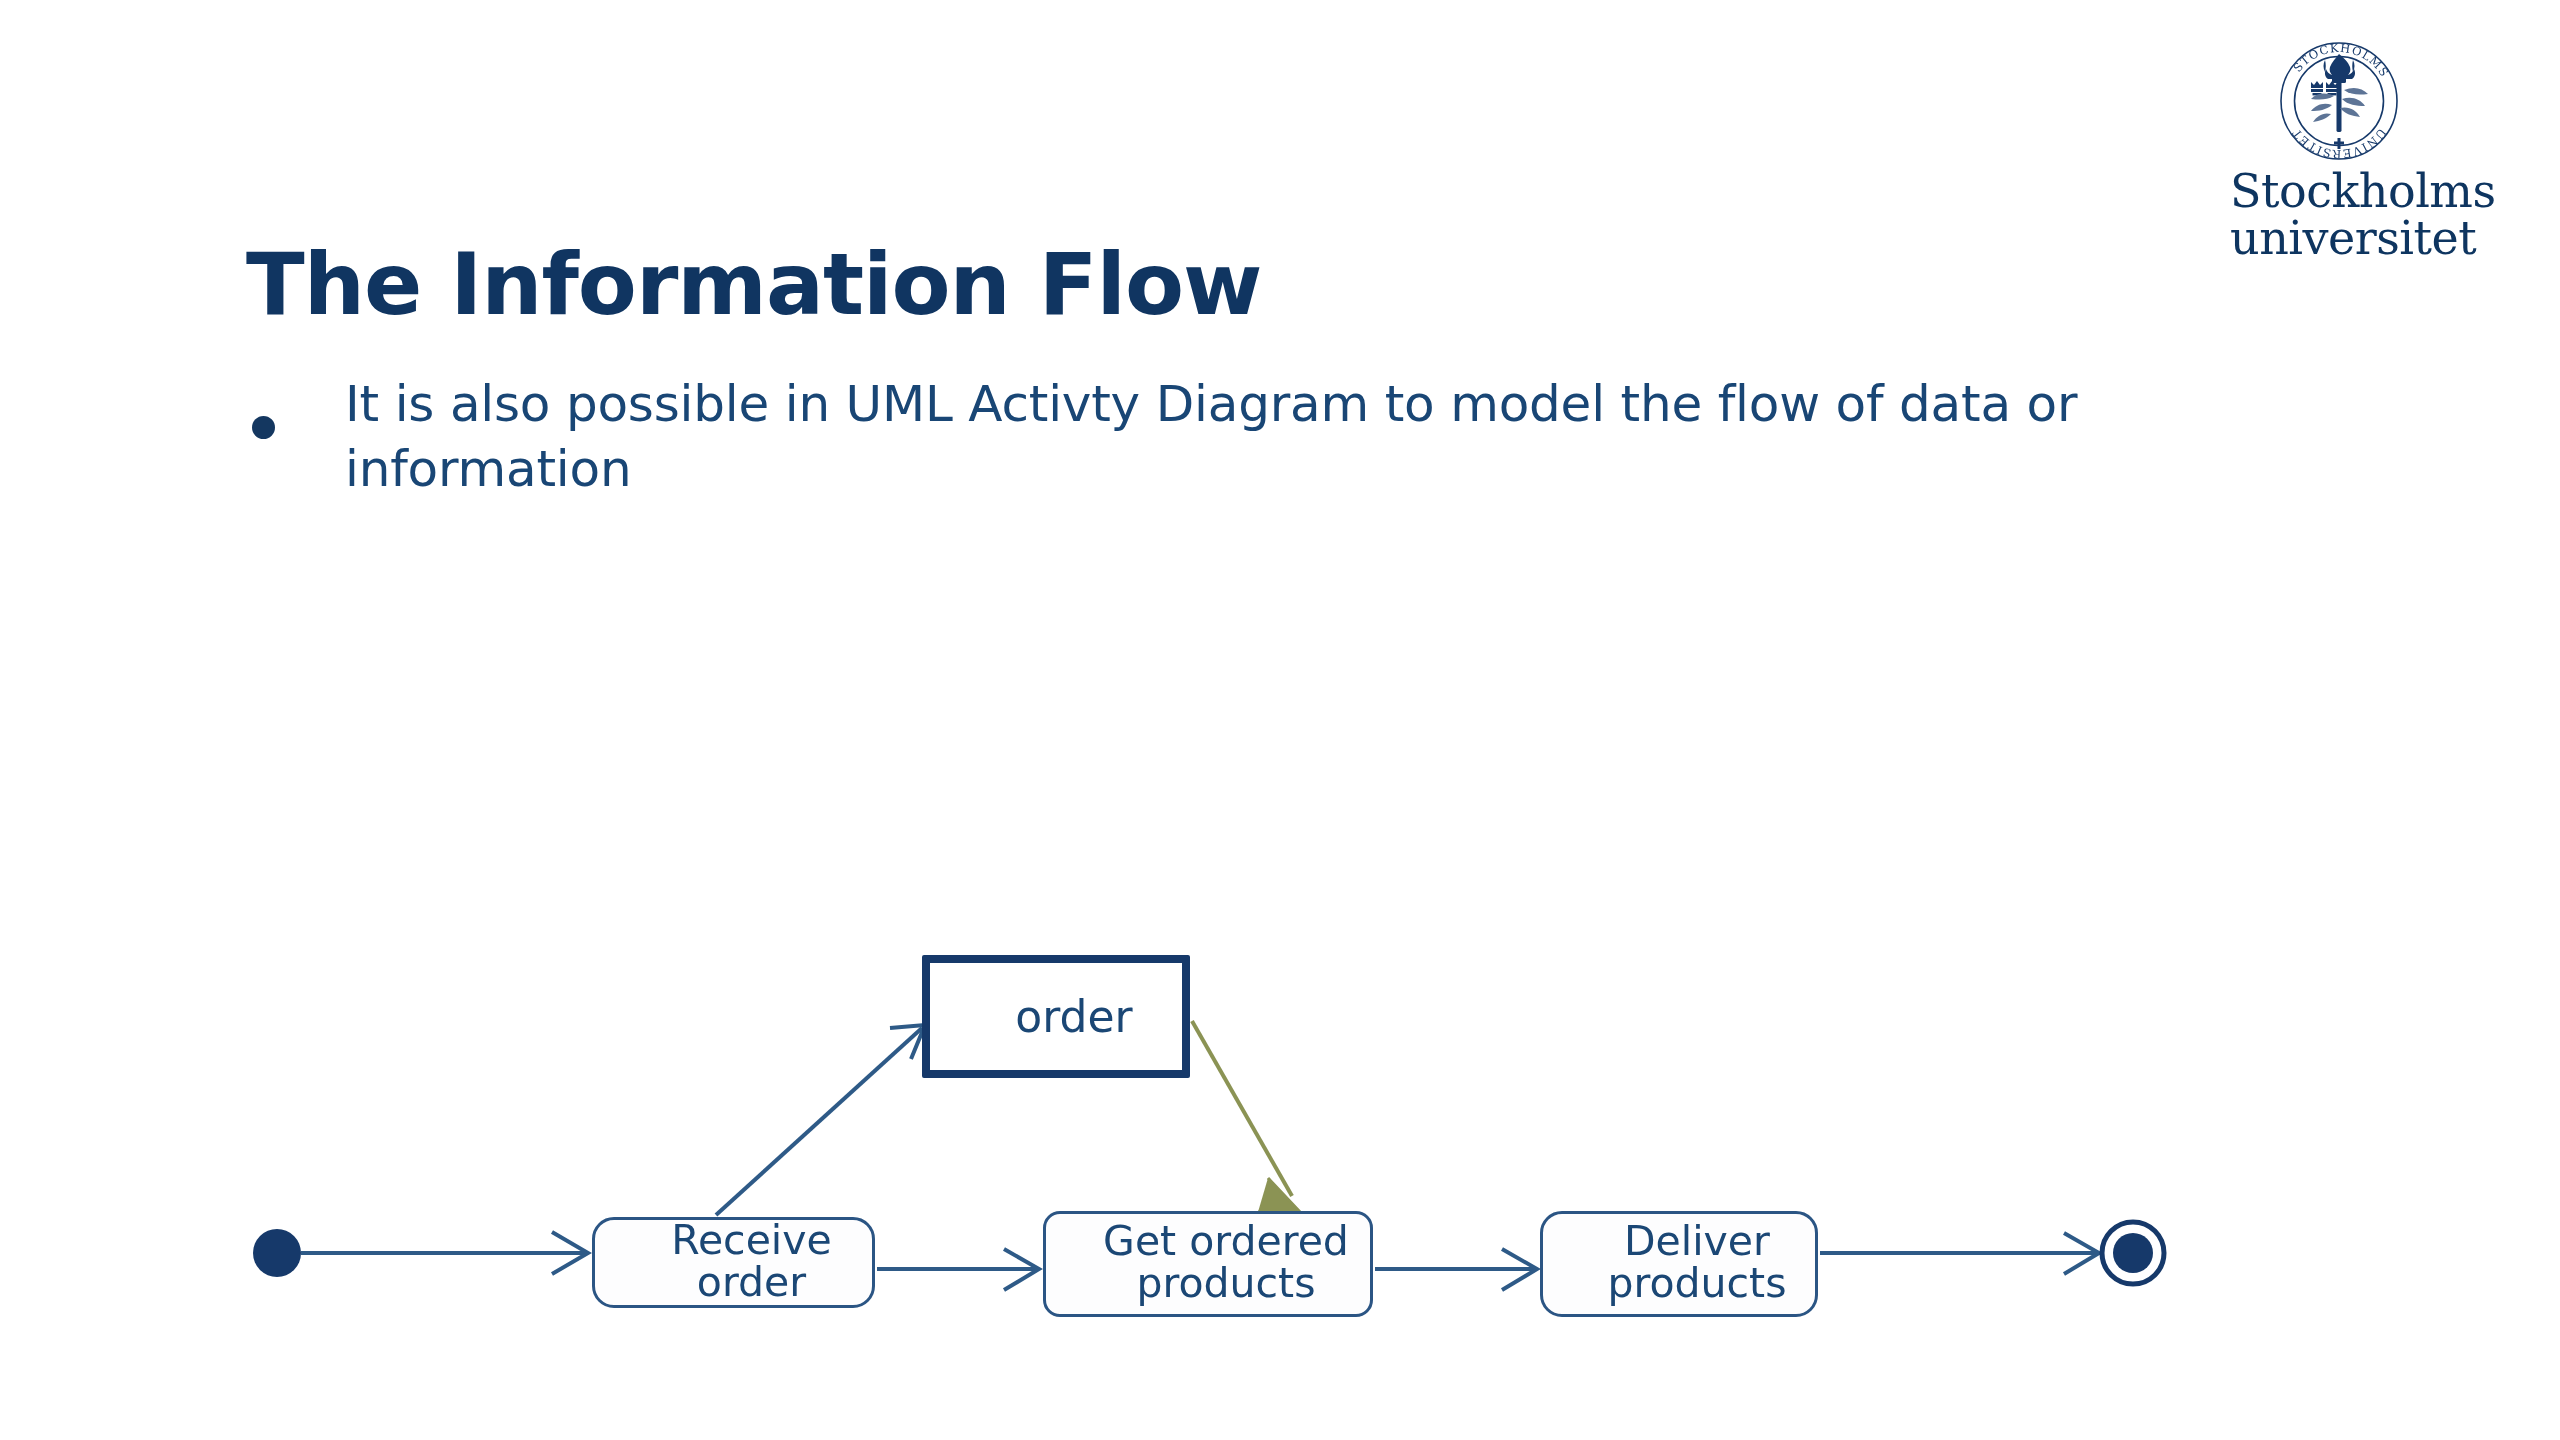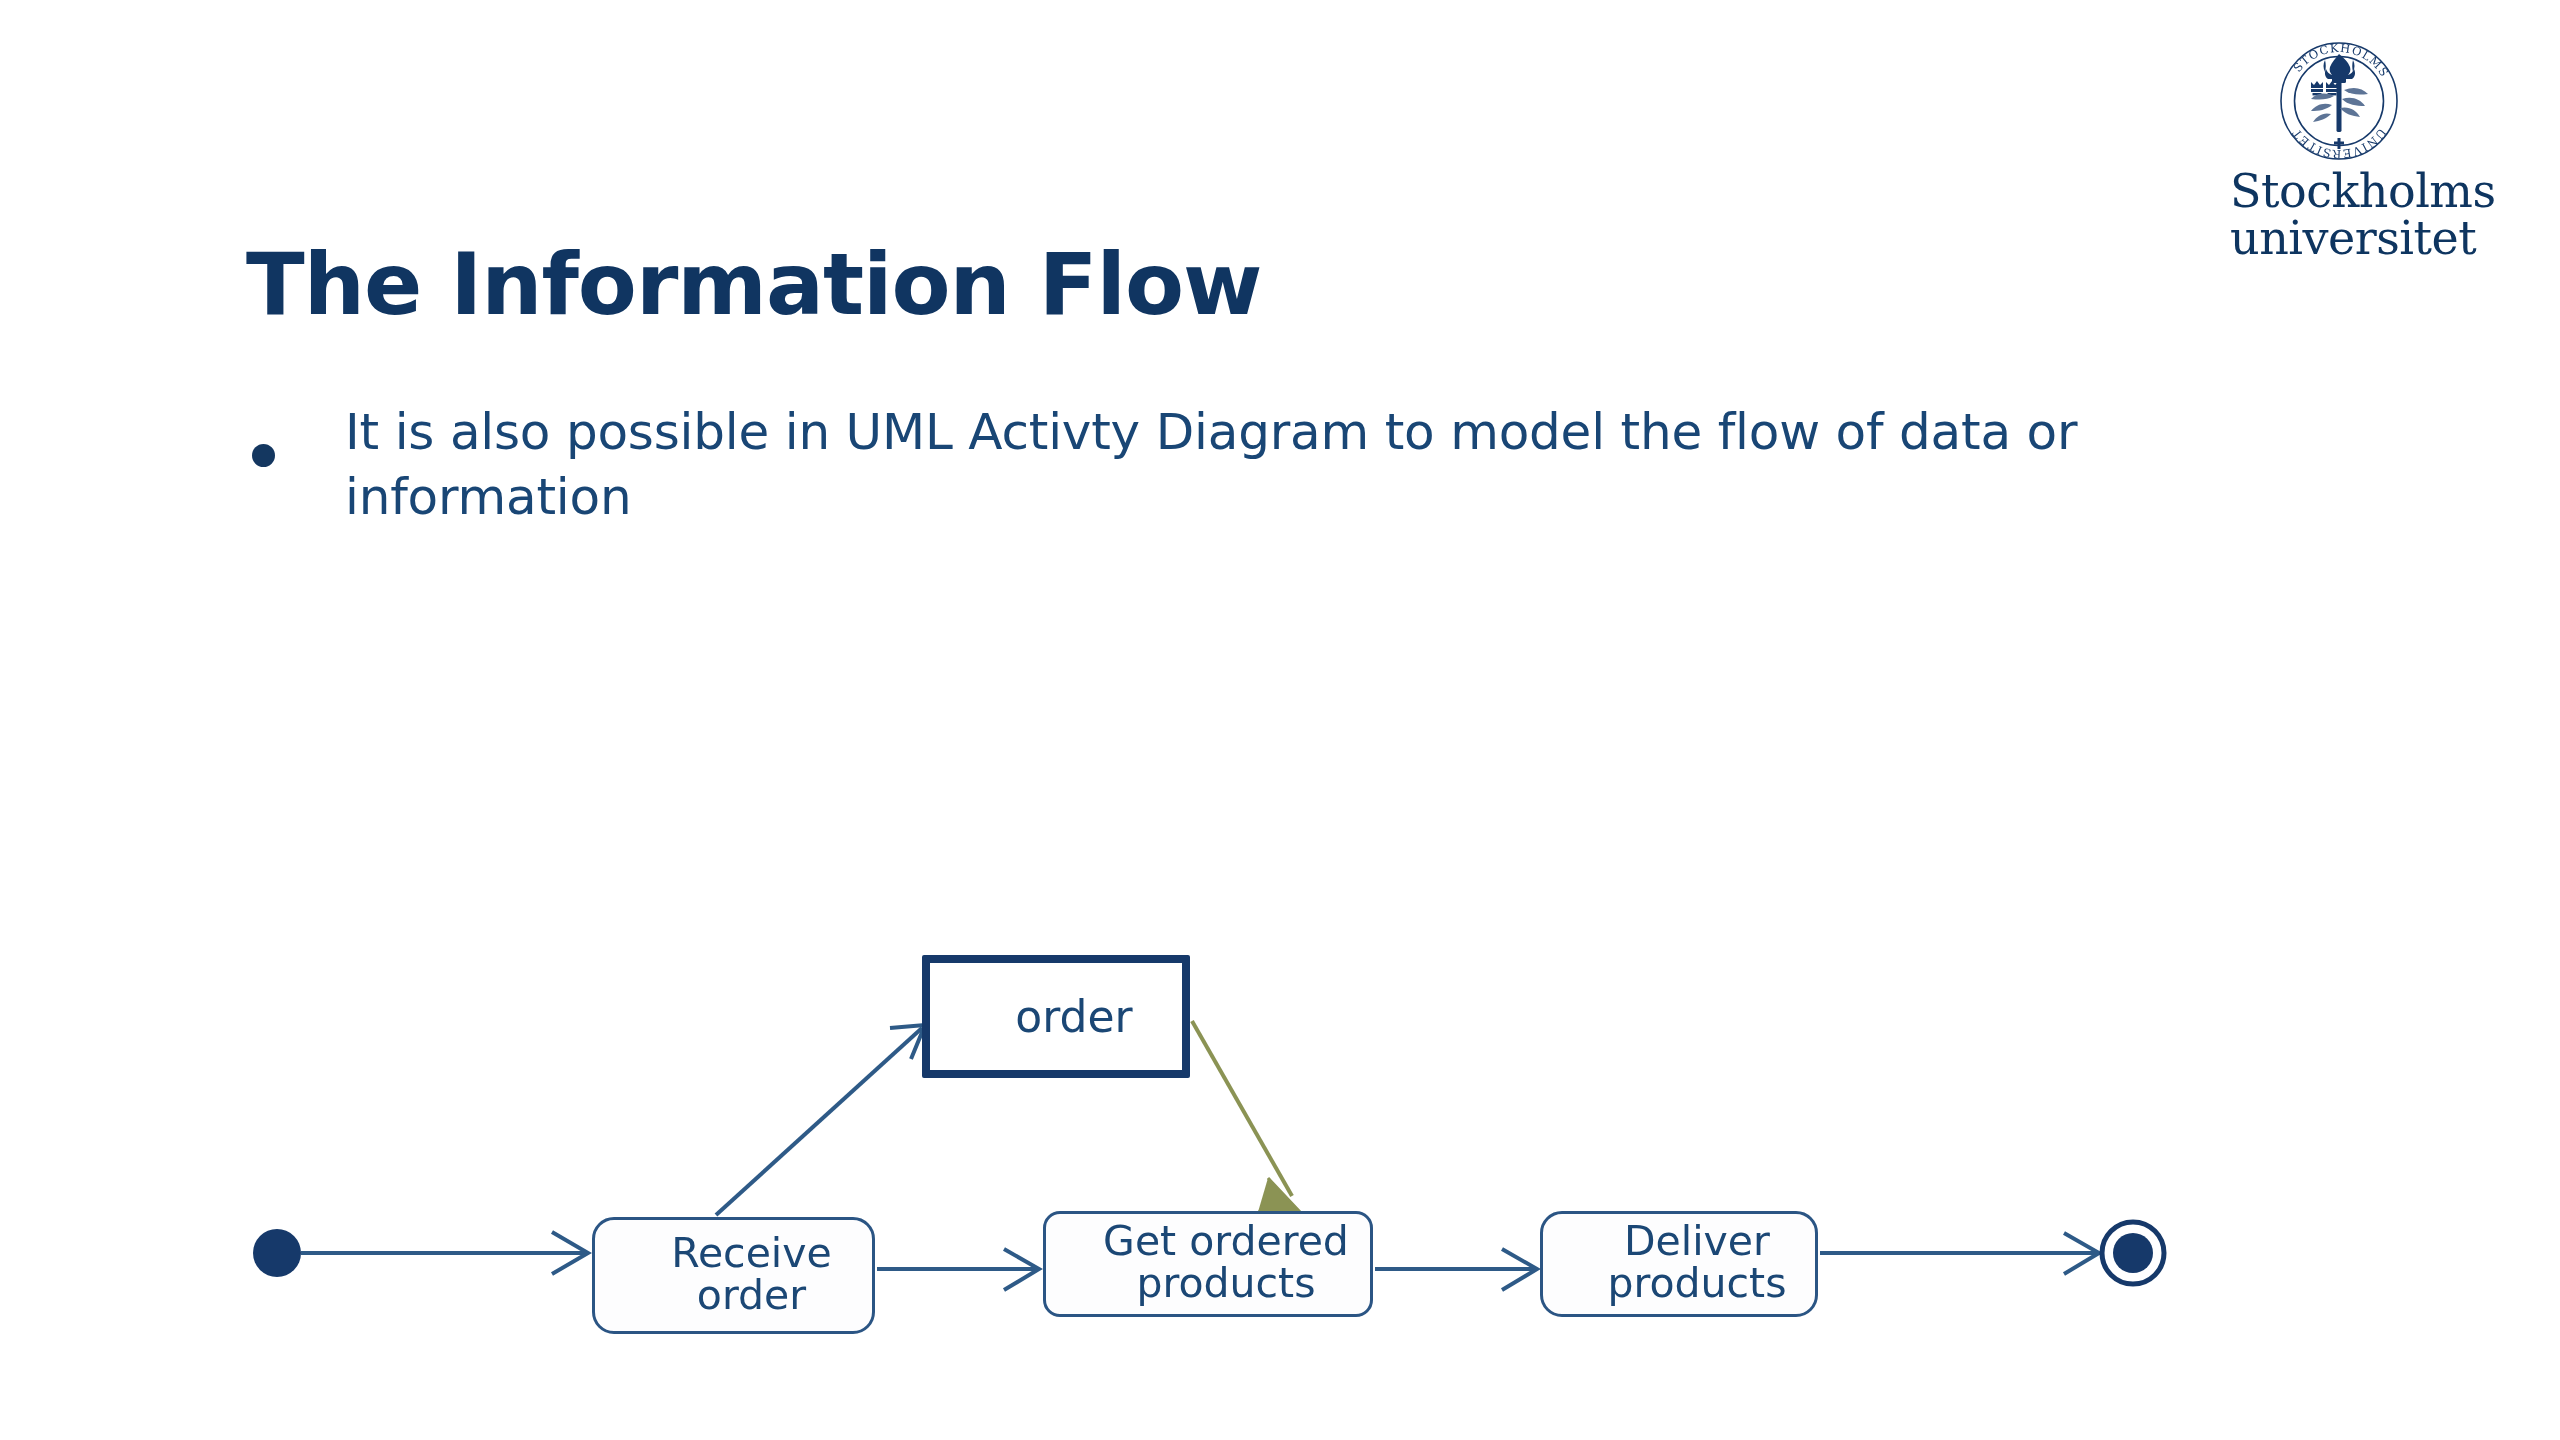--- a/index.html
+++ b/index.html
@@ -67,21 +67,20 @@
   #bullets {
     position: absolute;
     left: 246px;
     top: 372px;
     width: 1900px;
   }
   .bullet-row {
     position: relative;
     display: block;
     margin-bottom: 22px;
-    margin-top: 28px;
   }
   .bullet-dot {
     position: absolute;
     left: 6px;
     top: 44px;
     width: 23px;
     height: 23px;
     border-radius: 50%;
     background: #143760;
   }
@@ -236,21 +235,21 @@
     <g>
       <circle cx="2133" cy="1253" r="31" fill="#ffffff" stroke="#16396a" stroke-width="5"></circle>
       <circle cx="2133" cy="1253" r="20" fill="#16396a"></circle>
     </g>
   </svg>
 
   <div class="node-label object-node" style="left:922px; top:955px; width:268px; height:123px;">
     <span>order</span>
   </div>
 
-  <div class="node-label action-node" style="left:592px; top:1217px; width:283px; height:117px;">
+  <div class="node-label action-node" style="left:592px; top:1217px; width:283px; height:91px;">
     <span style="display:block;">
       <span style="display:block;">Receive</span>
       <span style="display:block;">order</span>
     </span>
   </div>
 
   <div class="node-label action-node" style="left:1043px; top:1211px; width:330px; height:106px;border-radius:17px;">
     <span style="display:block;">
       <span style="display:block;">Get ordered</span>
       <span style="display:block;">products</span>

